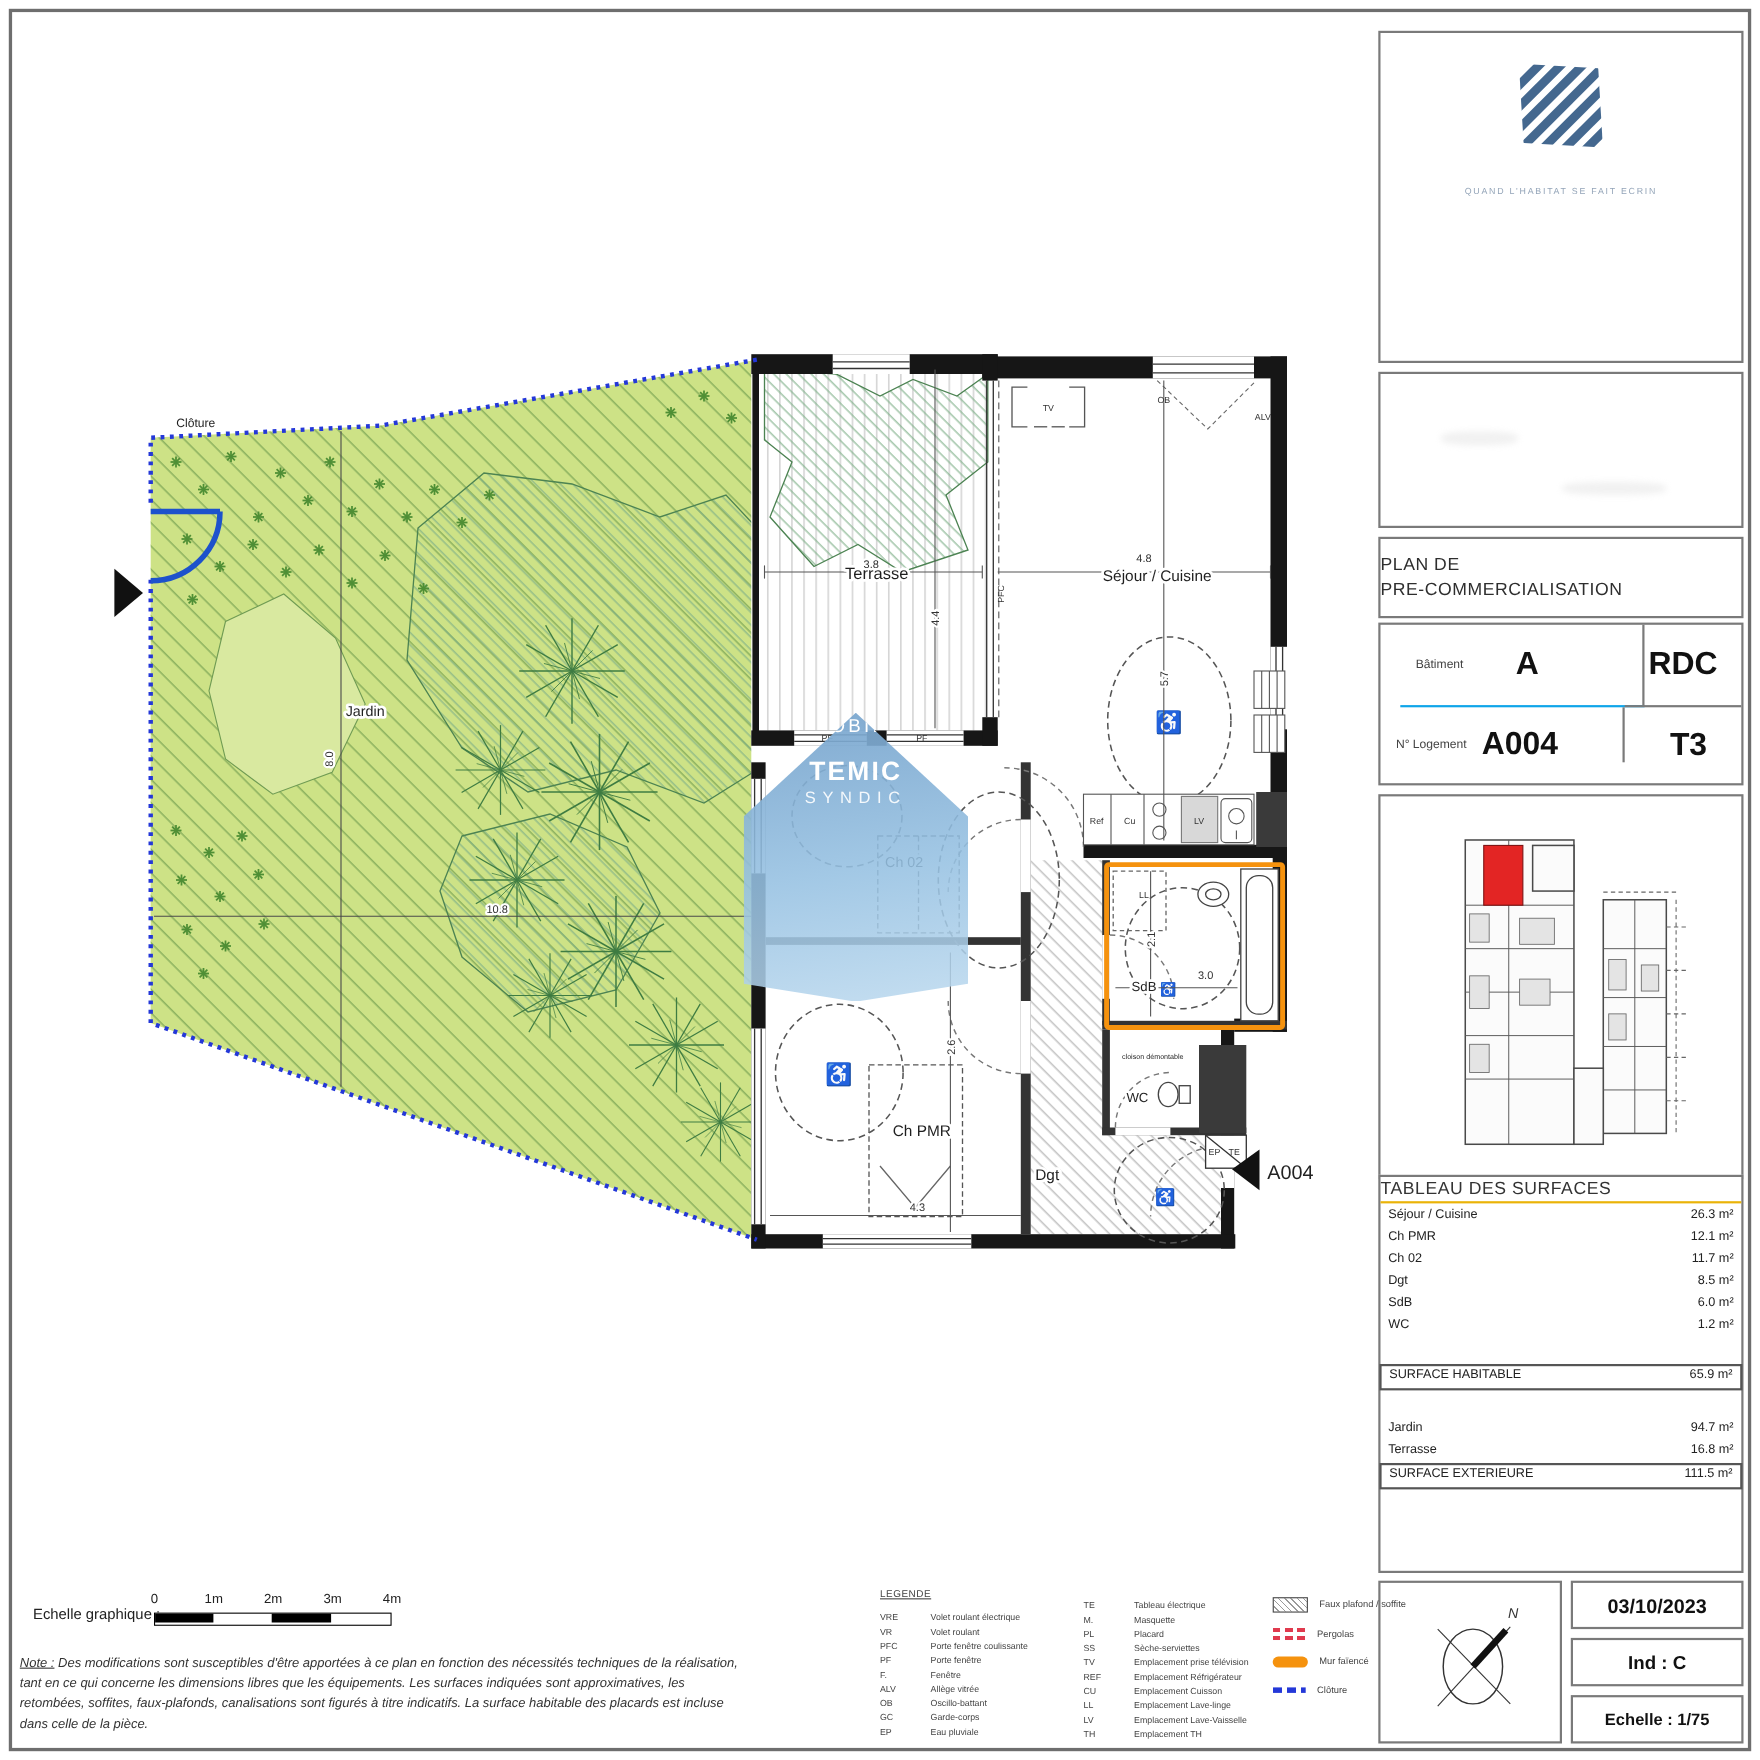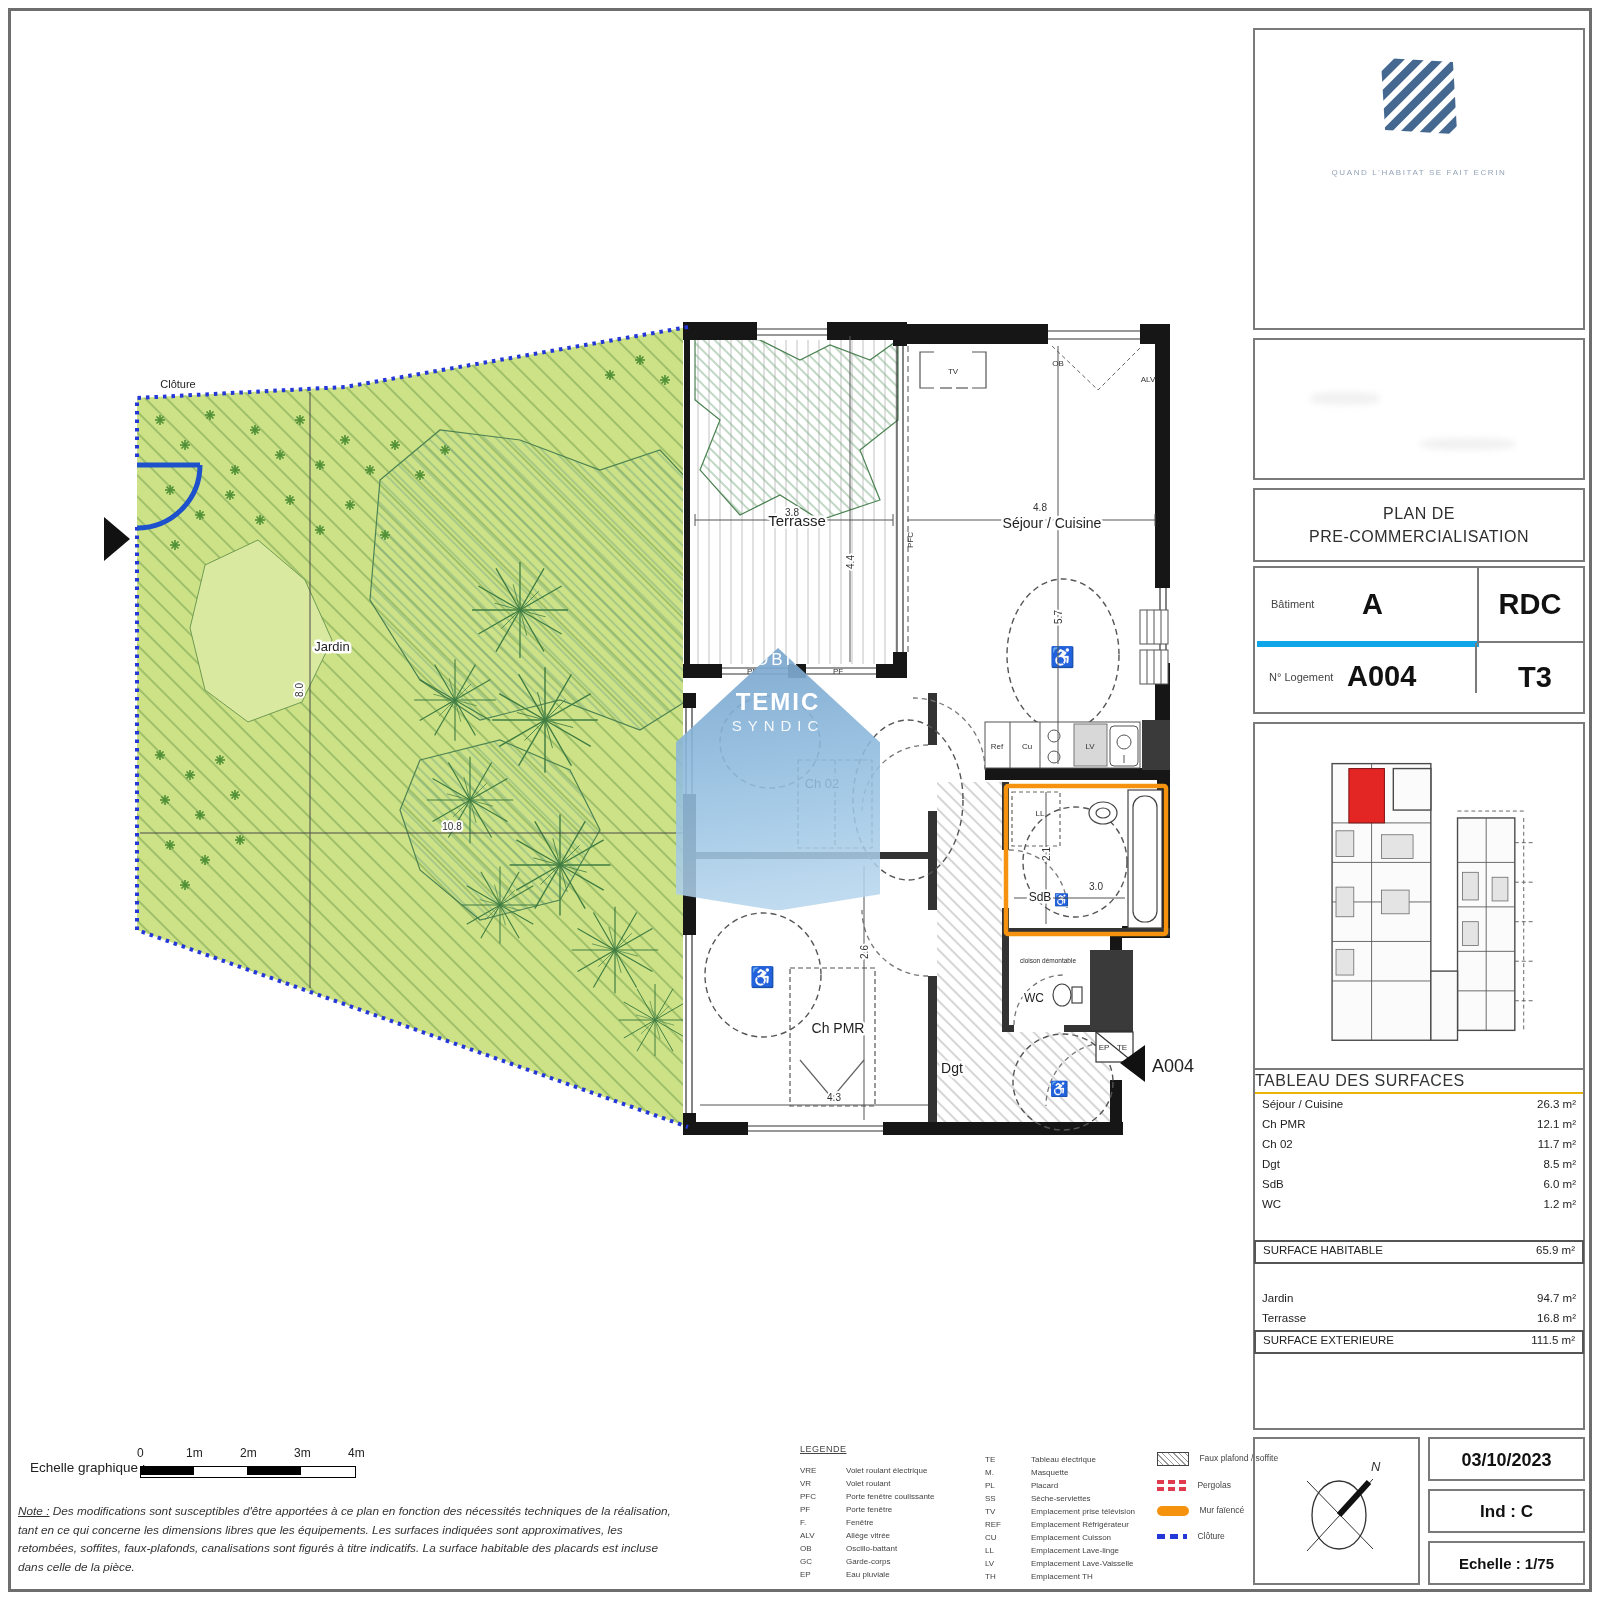--- a/index.html
+++ b/index.html
@@ -5,21 +5,21 @@
   html,body{margin:0;padding:0;background:#fff;}
   .page{position:relative;width:1600px;height:1600px;background:#fff;
         font-family:"Liberation Sans",sans-serif;overflow:hidden;}
   .frame{position:absolute;inset:8px;border:3px solid #6e6e6e;}
   .abs{position:absolute;}
   .box{position:absolute;background:#fff;border:2px solid #7a7a7a;box-sizing:border-box;}
 
   
   .logo-wordmark{font-family:"Liberation Serif",serif;color:#44688f;text-align:center;line-height:.92;}
   .logo-tagline{font-size:8px;letter-spacing:1.6px;color:#93a4b8;text-align:center;}
-  .plan-title{font-size:16px;letter-spacing:.5px;color:#2e2e2e;text-align:center;line-height:1.45;padding-top:12px;}
+  .plan-title{font-size:16px;letter-spacing:.5px;color:#2e2e2e;line-height:1.45;padding-top:12px;}
   .cell-label{font-size:11px;color:#444;}
   .cell-big{font-size:29px;font-weight:bold;color:#111;}
   .srow{position:relative;height:20px;font-size:11.5px;color:#222;padding:0 7px;}
   .srow .v{position:absolute;right:7px;top:2px;}
   .srow .l{position:absolute;left:7px;top:2px;}
   .stotal{border:2px solid #555;height:20px;margin:0 -1px;}
   .tbl-head{height:22px;border-bottom:2px solid #eab308;text-align:left;
             font-size:16px;color:#333;line-height:22px;letter-spacing:.5px;}
   .stampbox{font-weight:bold;color:#111;text-align:center;}
 
@@ -405,21 +405,21 @@
   <div class="ghost" style="left:1420px;top:438px;width:95px;height:12px"></div>
 
   <div class="box" style="left:1253px;top:488px;width:332px;height:74px">
     <div class="plan-title">
       <span>PLAN DE</span><br>
       <span>PRE-COMMERCIALISATION</span>
     </div>
   </div>
 
   <div class="box" style="left:1253px;top:566px;width:332px;height:148px">
-    <div class="abs" style="left:2px;top:0;width:220px;height:73px;border-right:2px solid #7a7a7a;border-bottom:6px solid #0ea5e9">
+    <div class="abs" style="left:18px;top:0;width:220px;height:73px;border-right:2px solid #7a7a7a;border-bottom:2px solid #0ea5e9">
       <span class="cell-label abs" style="left:14px;top:30px">Bâtiment</span>
       <span class="cell-big abs" style="left:105px;top:20px">A</span>
     </div>
     <div class="abs" style="left:222px;top:0;width:106px;height:73px;border-bottom:2px solid #7a7a7a;text-align:center">
       <span class="cell-big" style="line-height:73px">RDC</span>
     </div>
     <div class="abs" style="left:0;top:75px;width:220px;height:50px;border-right:2px solid #7a7a7a">
       <span class="cell-label abs" style="left:14px;top:28px">N° Logement</span>
       <span class="cell-big abs" style="left:92px;top:17px">A004</span>
     </div>

